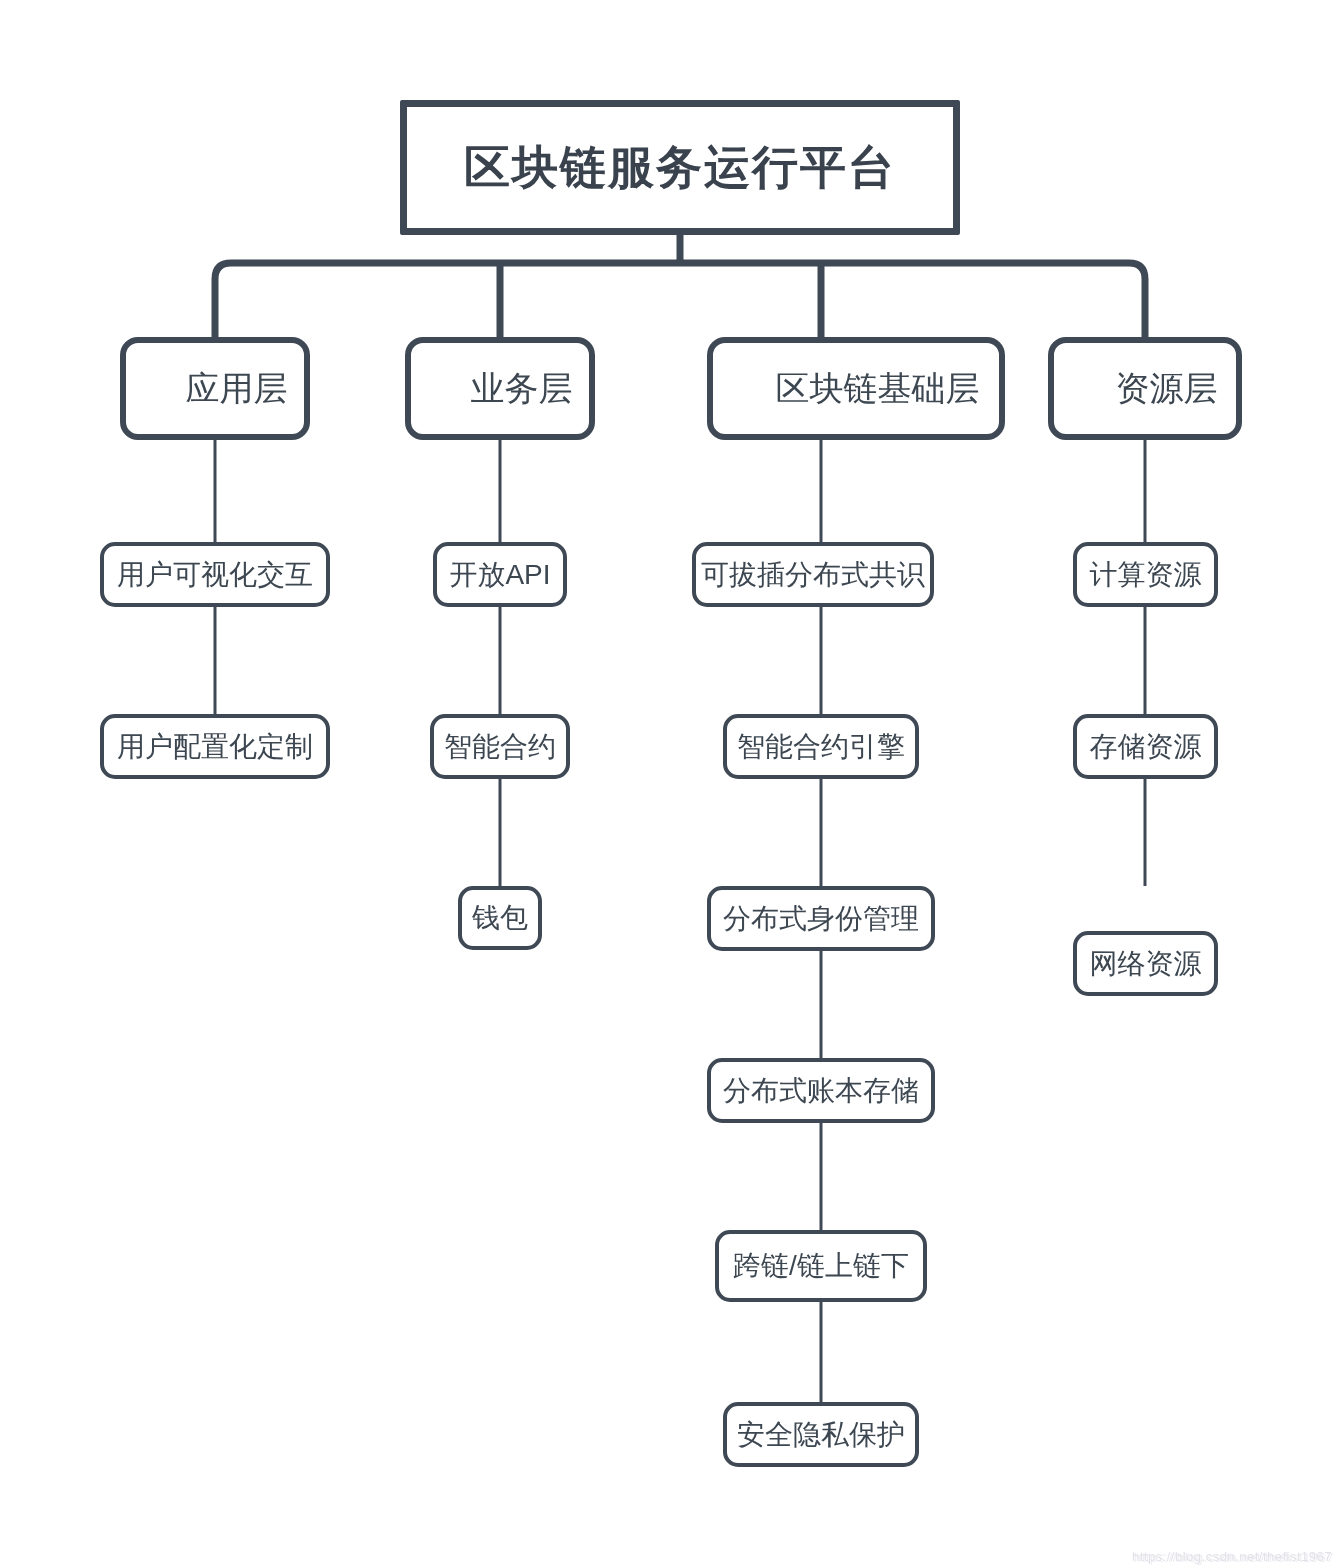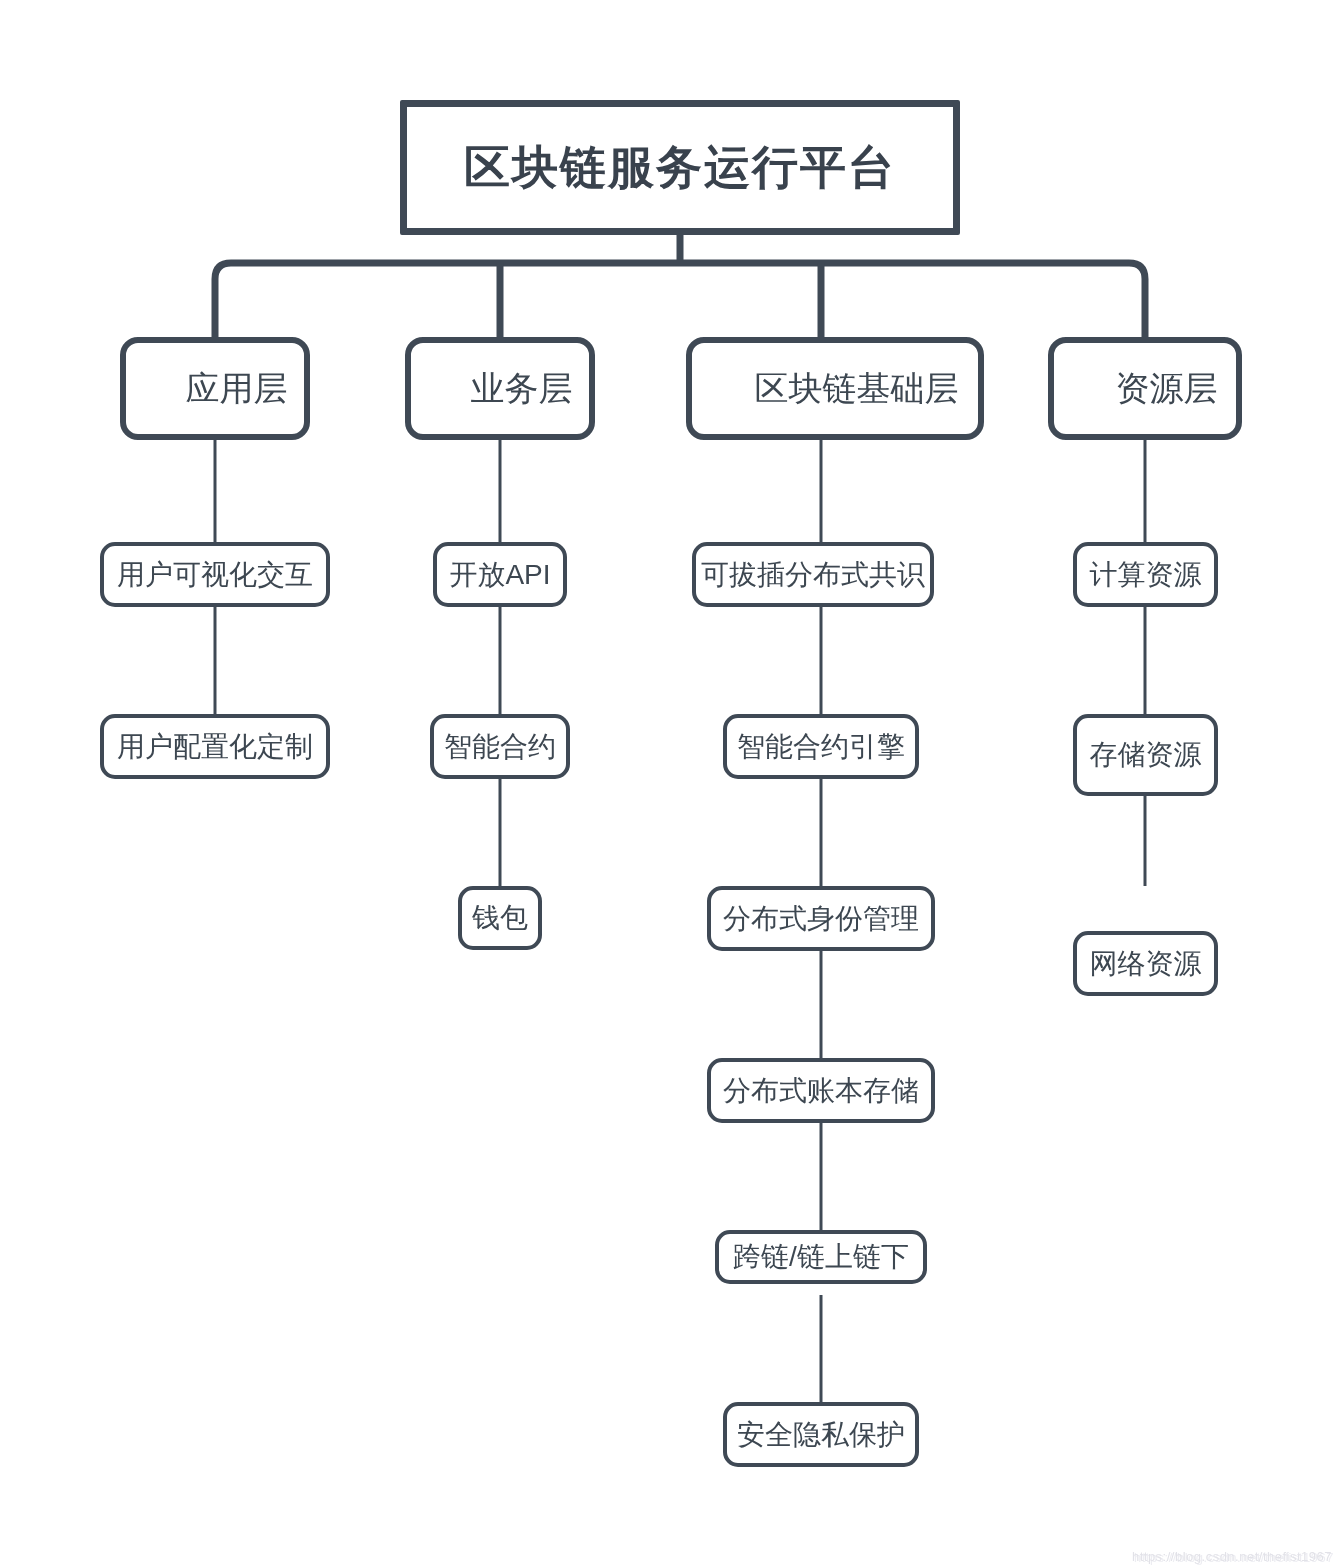--- a/index.html
+++ b/index.html
@@ -97,21 +97,21 @@
   <div class="node lvl1" style="left:400px;top:100px;width:560px;height:135px">
     <span>区块链服务运行平台</span>
   </div>
 
   <div class="node lvl2" style="left:120px;top:337px;width:190px;height:103px">
     <span>应用层</span>
   </div>
   <div class="node lvl2" style="left:405px;top:337px;width:190px;height:103px">
     <span>业务层</span>
   </div>
-  <div class="node lvl2" style="left:686px;top:337px;width:298px;height:103px">
+  <div class="node lvl2" style="left:707px;top:337px;width:298px;height:103px">
     <span>区块链基础层</span>
   </div>
   <div class="node lvl2" style="left:1048px;top:337px;width:194px;height:103px">
     <span>资源层</span>
   </div>
 
   <div class="node lvl3" style="left:100px;top:542px;width:230px;height:65px">
     <span>用户可视化交互</span>
   </div>
   <div class="node lvl3" style="left:100px;top:714px;width:230px;height:65px">
@@ -133,31 +133,31 @@
   </div>
   <div class="node lvl3" style="left:723px;top:714px;width:196px;height:65px">
     <span>智能合约引擎</span>
   </div>
   <div class="node lvl3" style="left:707px;top:886px;width:228px;height:65px">
     <span>分布式身份管理</span>
   </div>
   <div class="node lvl3" style="left:707px;top:1058px;width:228px;height:65px">
     <span>分布式账本存储</span>
   </div>
-  <div class="node lvl3" style="left:715px;top:1230px;width:212px;height:54px">
+  <div class="node lvl3" style="left:715px;top:1230px;width:212px;height:72px">
     <span>跨链/链上链下</span>
   </div>
   <div class="node lvl3" style="left:723px;top:1402px;width:196px;height:65px">
     <span>安全隐私保护</span>
   </div>
 
   <div class="node lvl3" style="left:1073px;top:542px;width:145px;height:65px">
     <span>计算资源</span>
   </div>
-  <div class="node lvl3" style="left:1073px;top:714px;width:145px;height:82px">
+  <div class="node lvl3" style="left:1073px;top:714px;width:145px;height:65px">
     <span>存储资源</span>
   </div>
   <div class="node lvl3" style="left:1073px;top:931px;width:145px;height:65px">
     <span>网络资源</span>
   </div>
 
   <div class="watermark">https://blog.csdn.net/thefist1967</div>
 
 </div>
 

